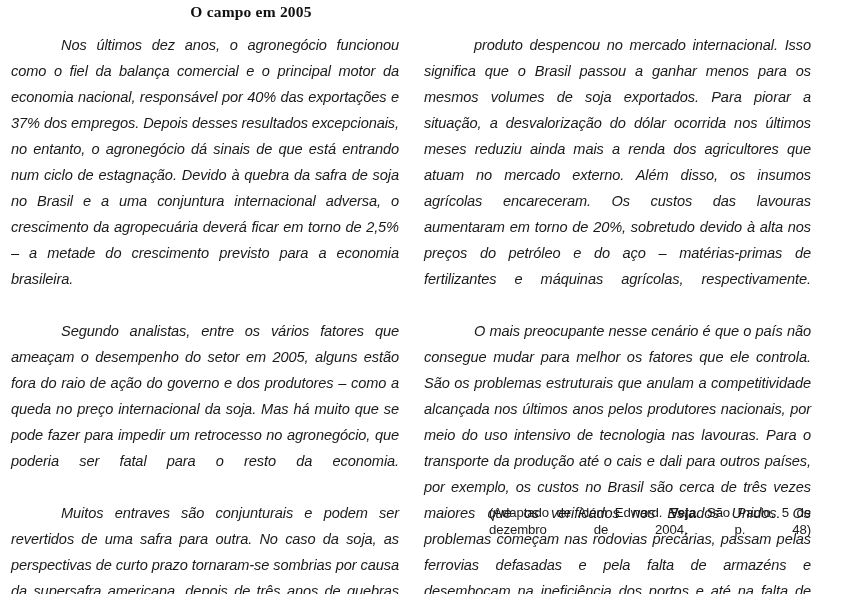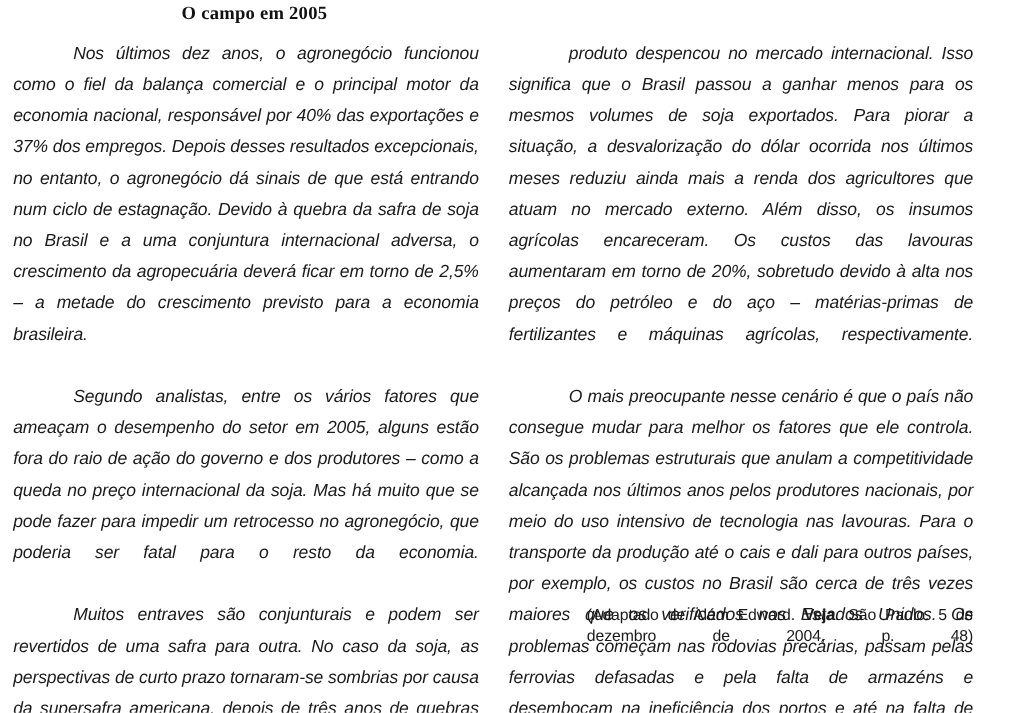--- a/index.html
+++ b/index.html
@@ -30,20 +30,21 @@
     top: 2px;
     left: 0;
     width: 424px;
     text-align: center;
     font-family: "Liberation Serif", "DejaVu Serif", serif;
     font-weight: bold;
     font-size: 15.5px;
     line-height: 20px;
     letter-spacing: 0.2px;
     color: #111111;
+    padding-left: 39px;
   }
 
   
   .col {
     position: absolute;
     top: 32px;
     font-style: italic;
     font-size: 14.6px;
     line-height: 26px;
     text-align: justify;

